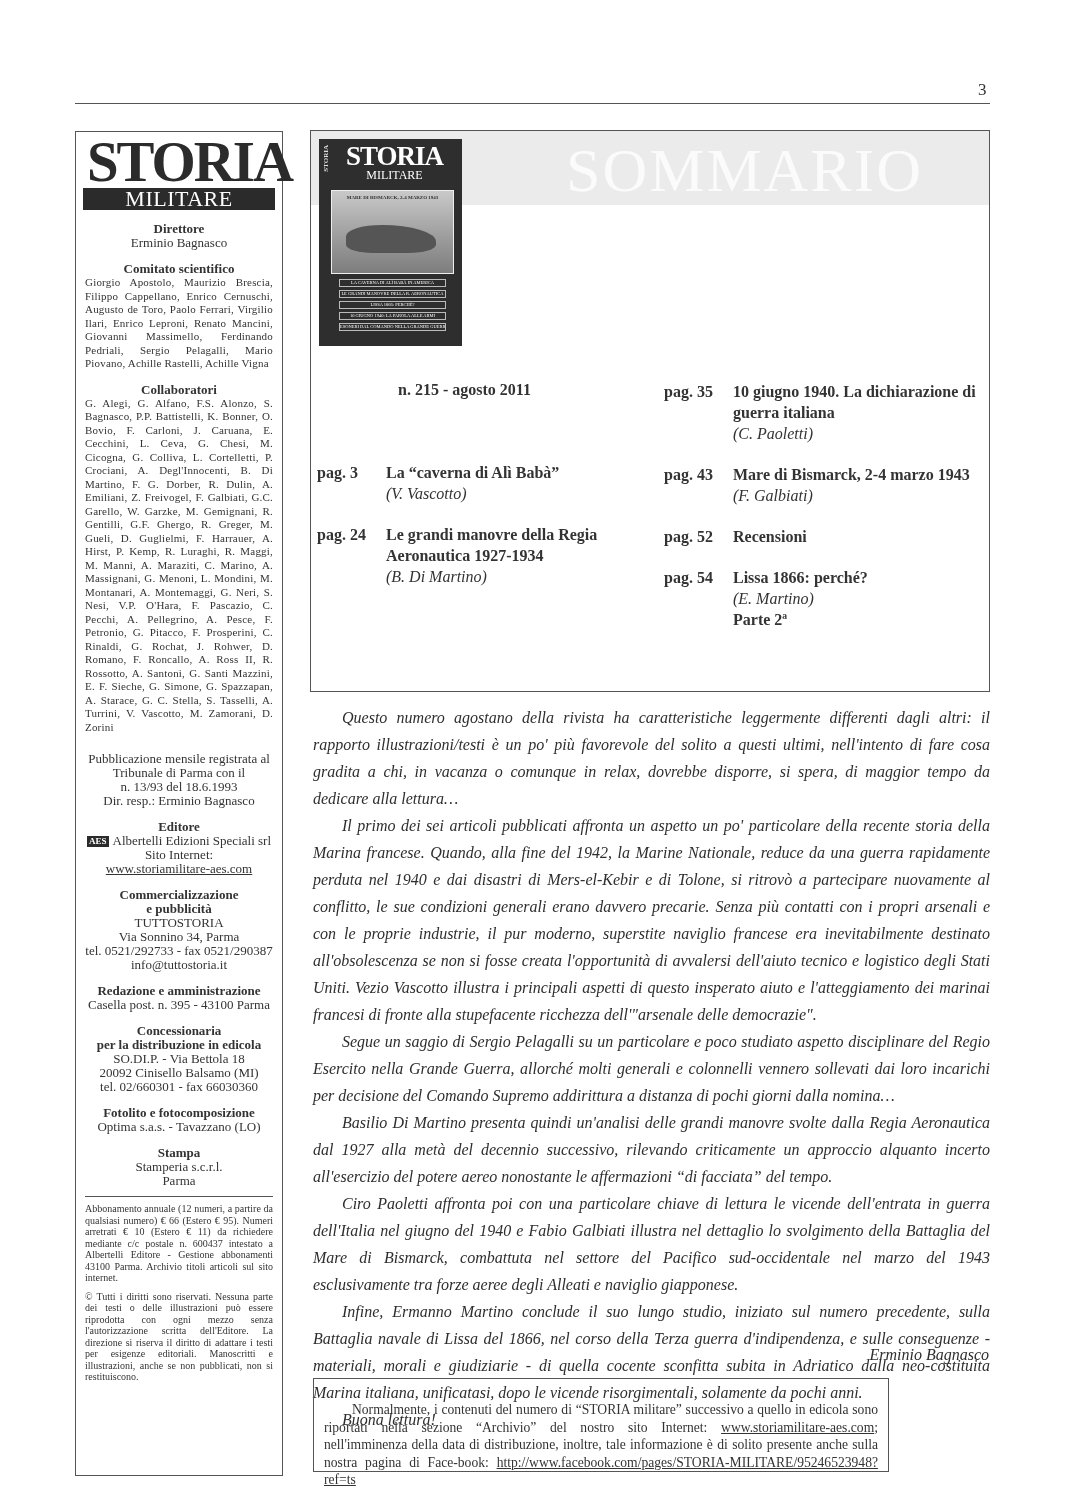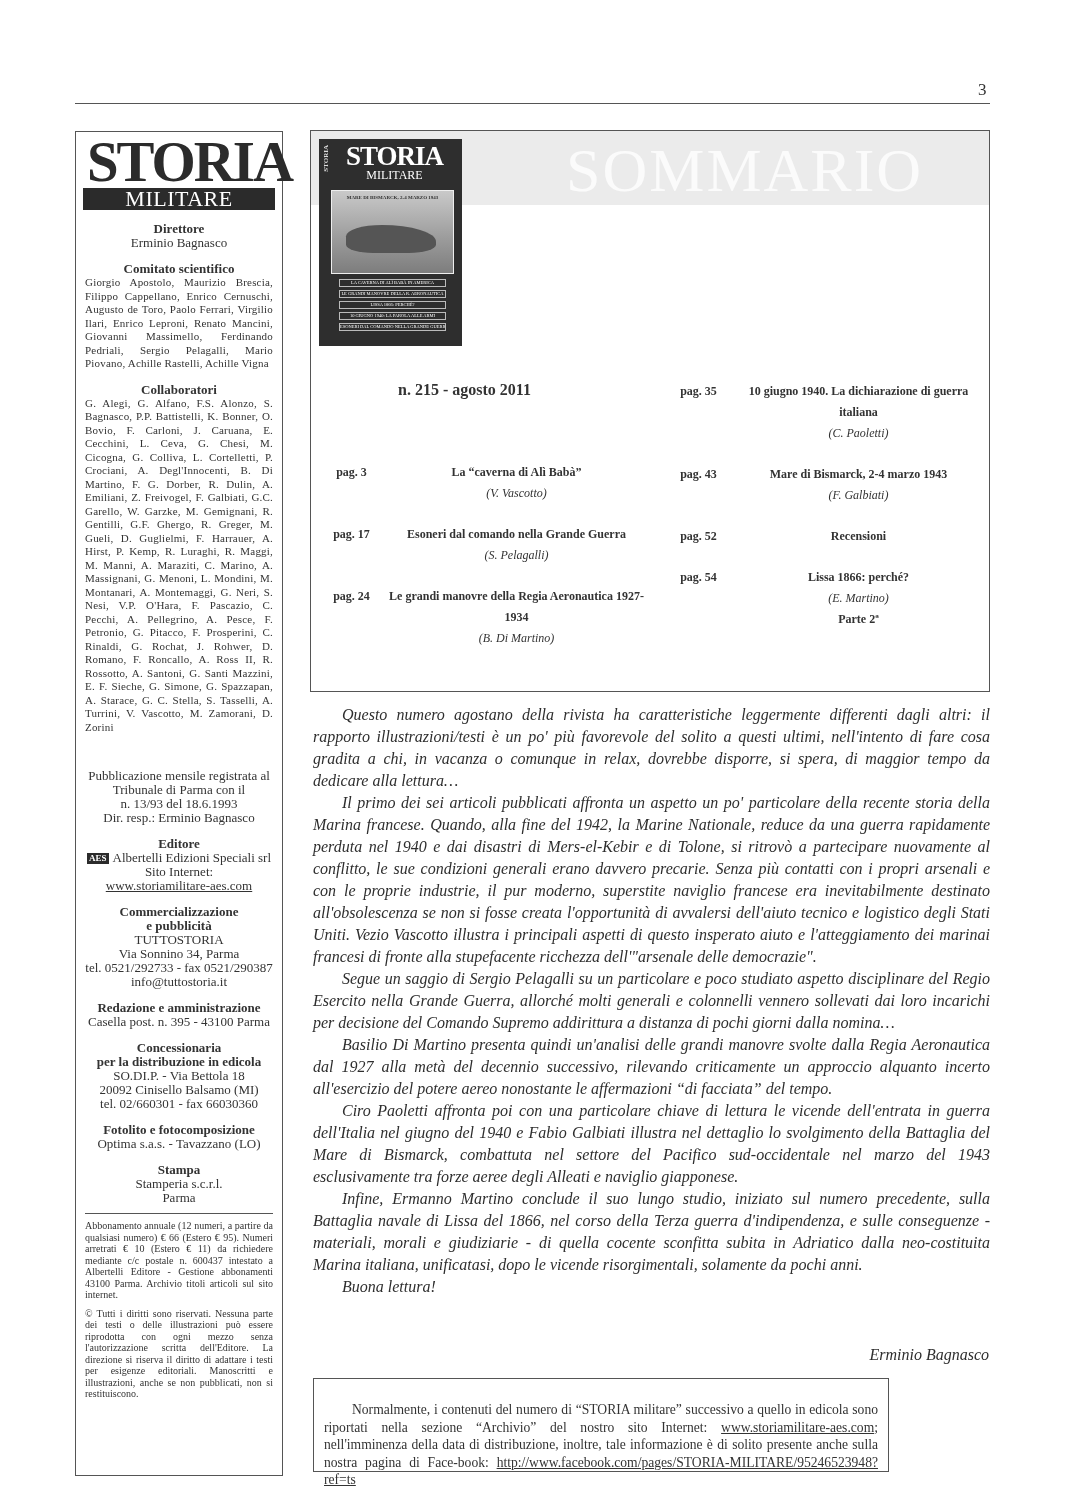--- a/index.html
+++ b/index.html
@@ -35,32 +35,32 @@
   .cover-plane { position: absolute; left: 14px; top: 34px; width: 90px; height: 28px; background: #555; border-radius: 40% 60% 30% 30%; }
   .cover-lines { margin: 5px 10px 0 14px; }
   .cover-line { font-size: 4.5px; color: #fff; border: 1px solid #bbb; text-align: center; margin-top: 3px; line-height: 6px; white-space: nowrap; overflow: hidden; }
 
   .caption { position: absolute; left: 167px; top: 150px; width: 260px; font-size: 12.5px; line-height: 15.5px; color: #333; }
   .caption-label { font-style: italic; }
   .caption-bold { font-weight: bold; }
 
   .issue-label { position: absolute; left: 87px; top: 250px; font-weight: bold; font-size: 16px; color: #333; }
 
-  .toc-col { position: absolute; font-size: 12px; line-height: 21px; color: #333; text-align: center; }
+  .toc-col { position: absolute; font-size: 16px; line-height: 21px; color: #333; }
   .toc-col.left { left: 6px; top: 331px; width: 330px; }
   .toc-col.right { left: 353px; top: 250px; width: 320px; }
   .toc-entry { display: flex; margin-bottom: 20px; }
   .toc-page { width: 69px; flex: none; font-weight: bold; }
   .toc-body { flex: 1; }
   .toc-title { font-weight: bold; }
   .toc-author { font-style: italic; }
   .toc-note { font-weight: bold; }
 
   
-  .editorial { position: absolute; left: 313px; top: 704px; width: 677px; font-style: italic; font-size: 16px; line-height: 22px; text-align: justify; color: #2e2e2e; }
+  .editorial { position: absolute; left: 313px; top: 704px; width: 677px; font-style: italic; font-size: 16px; line-height: 27px; text-align: justify; color: #2e2e2e; }
   .editorial p { text-indent: 29px; }
   .signature { position: absolute; left: 700px; top: 1346px; width: 289px; text-align: right; font-style: italic; font-size: 16px; color: #2e2e2e; }
 
   .notice { position: absolute; left: 313px; top: 1378px; width: 576px; height: 94px; border: 1px solid #555; padding: 22px 10px 0 10px; font-size: 13.6px; line-height: 17.5px; text-align: justify; color: #333; }
   .notice span.indent { display: inline-block; width: 28px; }
   .notice .link { text-decoration: underline; }
 </style>
 </head>
 <body>
 
@@ -79,21 +79,21 @@
   <div class="mh-section">
     <div class="mh-head">Comitato scientifico</div>
     <div class="mh-just">Giorgio Apostolo, Maurizio Brescia, Filippo Cappellano, Enrico Cernuschi, Augusto de Toro, Paolo Ferrari, Virgilio Ilari, Enrico Leproni, Renato Mancini, Giovanni Massimello, Ferdinando Pedriali, Sergio Pelagalli, Mario Piovano, Achille Rastelli, Achille Vigna</div>
   </div>
 
   <div class="mh-section">
     <div class="mh-head">Collaboratori</div>
     <div class="mh-just">G. Alegi, G. Alfano, F.S. Alonzo, S. Bagnasco, P.P. Battistelli, K. Bonner, O. Bovio, F. Carloni, J. Caruana, E. Cecchini, L. Ceva, G. Chesi, M. Cicogna, G. Colliva, L. Cortelletti, P. Crociani, A. Degl'Innocenti, B. Di Martino, F. G. Dorber, R. Dulin, A. Emiliani, Z. Freivogel, F. Galbiati, G.C. Garello, W. Garzke, M. Gemignani, R. Gentilli, G.F. Ghergo, R. Greger, M. Gueli, D. Guglielmi, F. Harrauer, A. Hirst, P. Kemp, R. Luraghi, R. Maggi, M. Manni, A. Maraziti, C. Marino, A. Massignani, G. Menoni, L. Mondini, M. Montanari, A. Montemaggi, G. Neri, S. Nesi, V.P. O'Hara, F. Pascazio, C. Pecchi, A. Pellegrino, A. Pesce, F. Petronio, G. Pitacco, F. Prosperini, C. Rinaldi, G. Rochat, J. Rohwer, D. Romano, F. Roncallo, A. Ross II, R. Rossotto, A. Santoni, G. Santi Mazzini, E. F. Sieche, G. Simone, G. Spazzapan, A. Starace, G. C. Stella, S. Tasselli, A. Turrini, V. Vascotto, M. Zamorani, D. Zorini</div>
   </div>
 
-  <div class="mh-section" style="margin-top:35px">
+  <div class="mh-section" style="margin-top:18px">
     <div>Pubblicazione mensile registrata al</div>
     <div>Tribunale di Parma con il</div>
     <div>n. 13/93 del 18.6.1993</div>
     <div>Dir. resp.: Erminio Bagnasco</div>
   </div>
 
   <div class="mh-section">
     <div class="mh-head">Editore</div>
     <div><span class="aes-logo">AES</span><span>Albertelli Edizioni Speciali srl</span></div>
     <div>Sito Internet:</div>
@@ -162,27 +162,20 @@
 
 
   <div class="issue-label">n. 215 - agosto 2011</div>
 
   <div class="toc-col left">
     <div class="toc-entry">
       <div class="toc-page">pag. 3</div>
       <div class="toc-body">
         <div class="toc-title">La “caverna di Alì Babà”</div>
         <div class="toc-author">(V. Vascotto)</div>
-      </div>
-    </div>
-    <div class="toc-entry">
-      <div class="toc-page">pag. 17</div>
-      <div class="toc-body">
-        <div class="toc-title">Esoneri dal comando nella Grande Guerra</div>
-        <div class="toc-author">(S. Pelagalli)</div>
       </div>
     </div>
     <div class="toc-entry">
       <div class="toc-page">pag. 24</div>
       <div class="toc-body">
         <div class="toc-title">Le grandi manovre della Regia Aeronautica 1927-1934</div>
         <div class="toc-author">(B. Di Martino)</div>
       </div>
     </div>
   </div>

